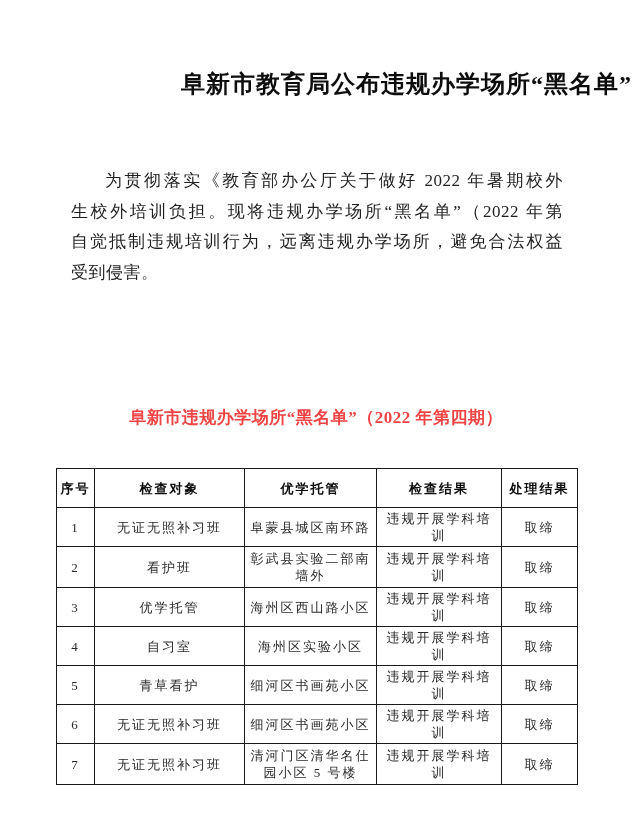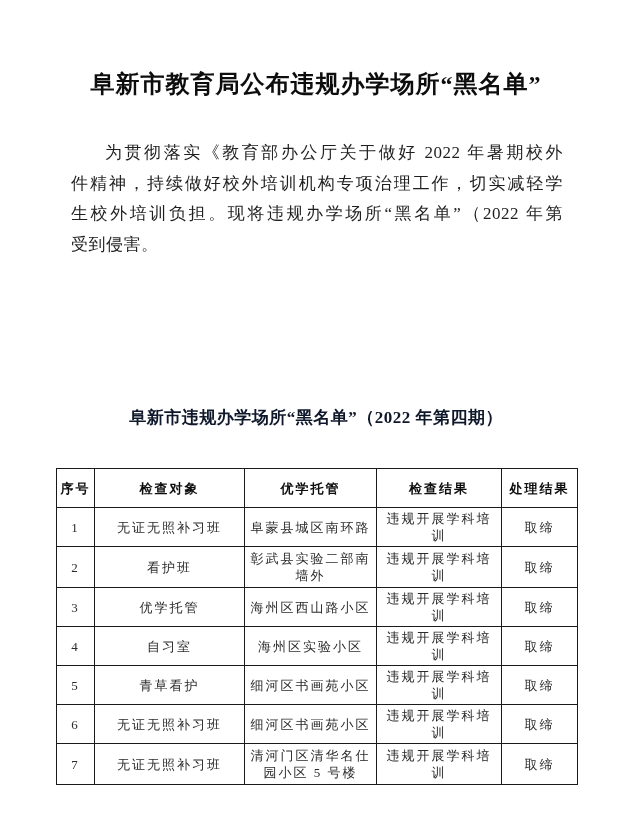--- a/index.html
+++ b/index.html
@@ -14,21 +14,21 @@
     background: #ffffff;
     font-family: "Liberation Serif", "DejaVu Serif", serif;
     color: #1f1f1f;
     overflow: hidden;
   }
   .doc-title {
     position: absolute;
     top: 68px;
     left: 0;
     width: 632px;
-    text-align: center;
+    text-align: right;
     font-size: 24px;
     font-weight: bold;
     letter-spacing: 1px;
     color: #0d0d0d;
     line-height: 32px;
     margin: 0;
   }
   .body-paragraph {
     position: absolute;
     top: 138px;
@@ -39,35 +39,36 @@
   .para-line {
     display: block;
     line-height: 30.5px;
     letter-spacing: 0.5px;
     text-align: justify;
     text-align-last: justify;
     white-space: nowrap;
   }
   .para-line.first {
     text-indent: 2em;
+    margin-top: 28px;
   }
   .para-line.last {
     text-align: right;
     text-align-last: left;
   }
   .table-caption {
     position: absolute;
     top: 406px;
     left: 0;
     width: 632px;
     text-align: center;
     font-size: 17px;
     font-weight: bold;
     letter-spacing: 0.5px;
-    color: #0f172a;
+    color: #ef4444;
     line-height: 24px;
     margin: 0;
   }
   .blacklist-table {
     position: absolute;
     top: 468px;
     left: 56px;
     width: 521px;
     border-collapse: collapse;
     table-layout: fixed;
@@ -94,22 +95,22 @@
 </style>
 </head>
 <body>
 
 <div class="page">
 
   <h1 class="doc-title">阜新市教育局公布违规办学场所“黑名单”</h1>
 
   <div class="body-paragraph">
     <span class="para-line first">为贯彻落实《教育部办公厅关于做好 2022 年暑期校外</span>
-    <span class="para-line">件精神，持续做好校外培训机构专项治理工作，切实减轻学</span>
     <span class="para-line">生校外培训负担。现将违规办学场所“黑名单”（2022 年第</span>
+    <span class="para-line">自觉抵制违规培训行为，远离违规办学场所，避免合法权益</span>
     <span class="para-line last">受到侵害。</span>
   </div>
 
   <h2 class="table-caption">阜新市违规办学场所“黑名单”（2022 年第四期）</h2>
 
   <table class="blacklist-table">
     <colgroup>
       <col style="width:38px">
       <col style="width:150px">
       <col style="width:132px">

